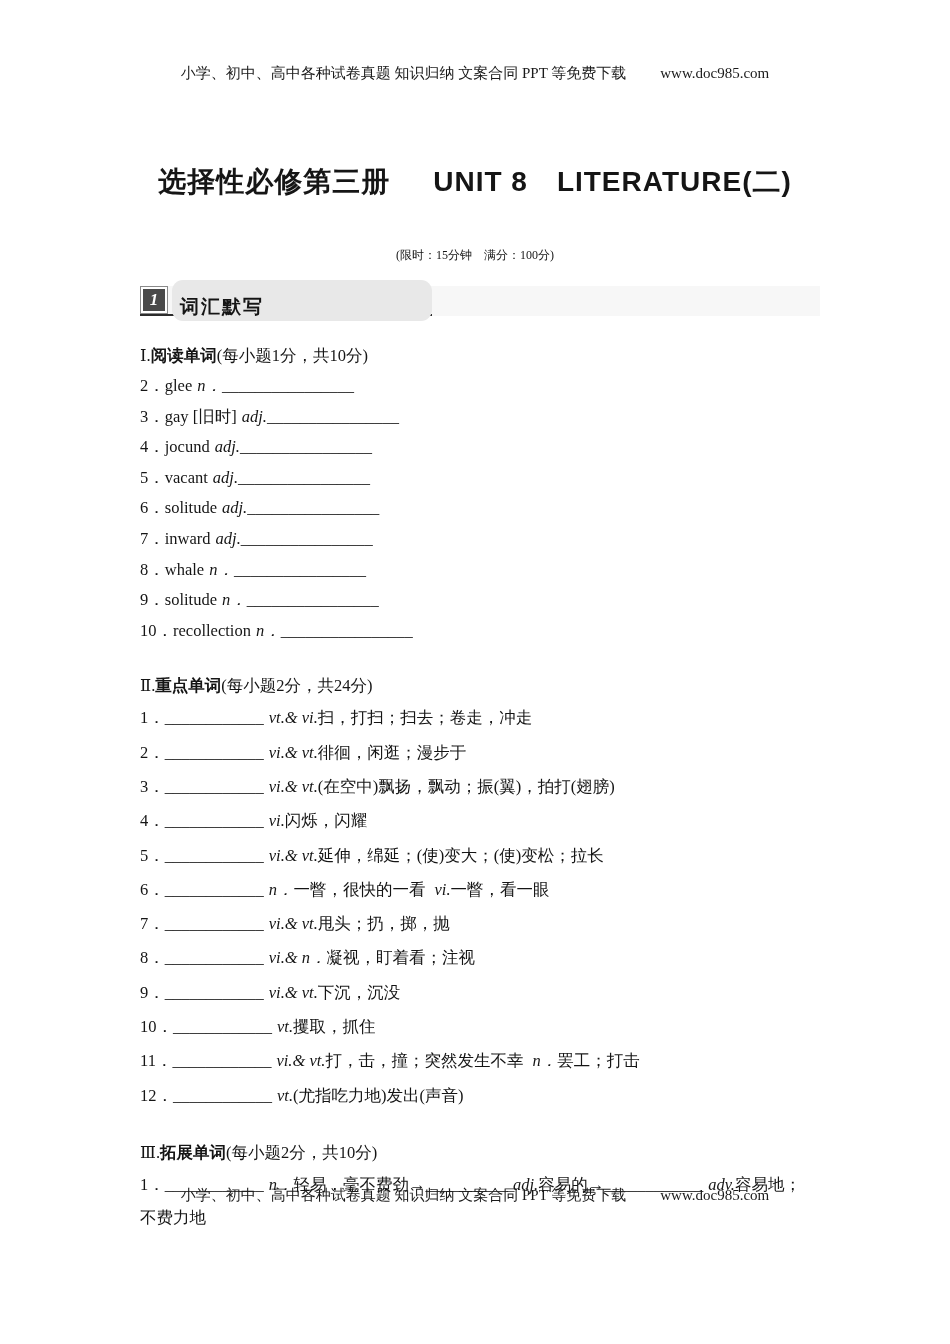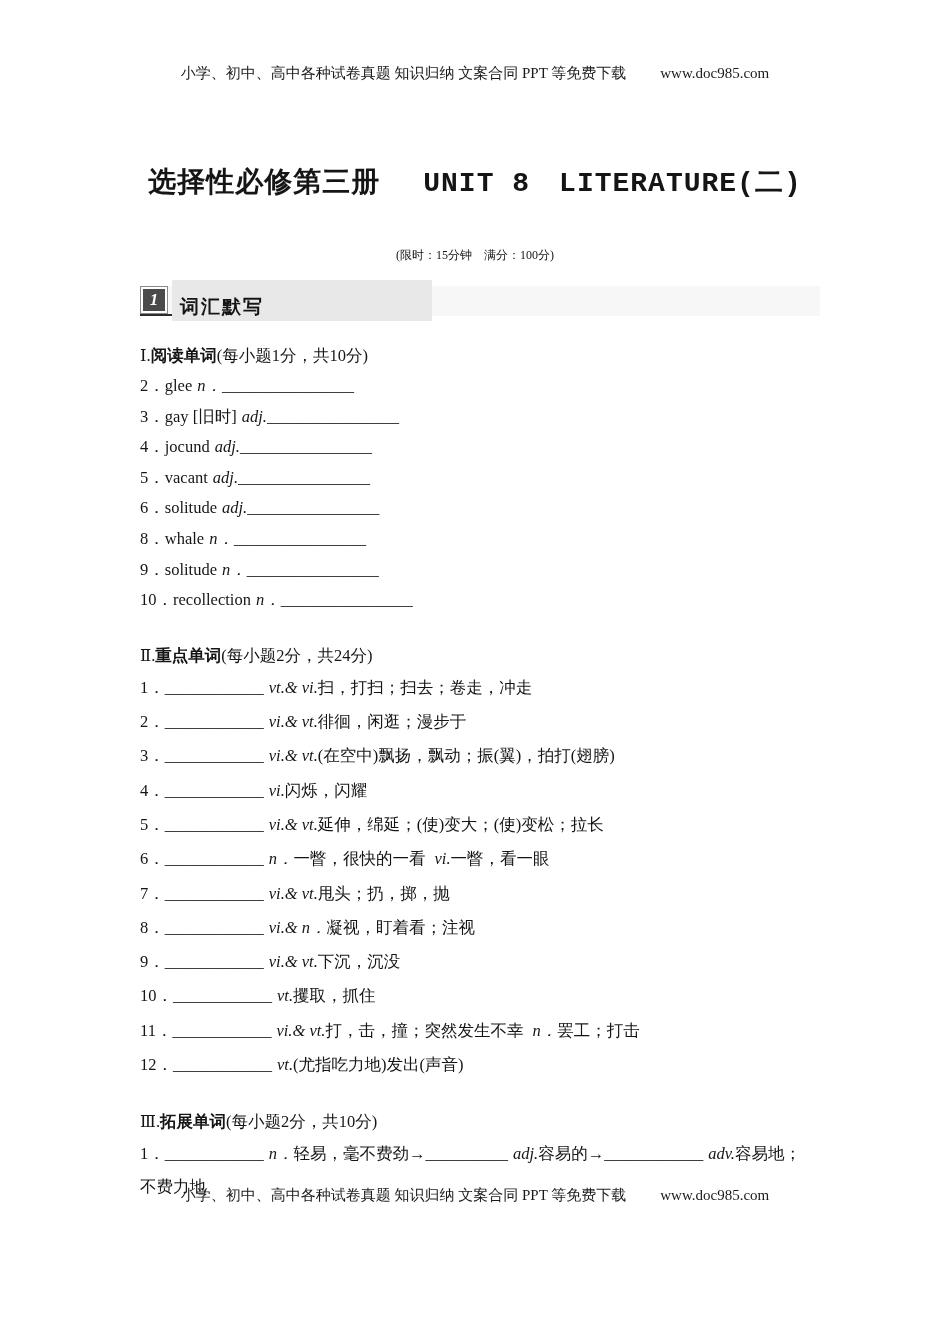--- a/index.html
+++ b/index.html
@@ -5,29 +5,29 @@
   html,body{margin:0;padding:0;}
   body{
     width:950px;height:1344px;position:relative;background:#ffffff;color:#151515;
     font-family:"Liberation Serif","DejaVu Serif",serif;
     -webkit-font-smoothing:antialiased;
   }
   .page-header{padding-top:64px;text-align:center;font-size:15px;color:#1a1a1a;}
   .page-header .url,.page-footer .url{margin-left:34px;text-align:right;}
   .title{margin-top:80px;text-align:center;font-size:28px;font-weight:bold;letter-spacing:1px;}
   .title .cn{font-family:Liberation Mono, monospace;}
-  .title .en{font-family:Liberation Mono, monospace;margin-left:43px;}
+  .title .en{font-family:Liberation Sans, sans-serif;margin-left:43px;}
   .subtitle{margin-top:46px;text-align:center;font-size:12px;}
   .band{margin:22px 130px 0 140px;height:30px;background:#f7f7f7;display:flex;align-items:stretch;}
   .band-left{width:292px;display:flex;align-items:center;border-bottom:2px solid #2c2c2c;}
   .badge{width:26px;height:26px;background:#4a4a4a;color:#ffffff;border:1px solid #8a8a8a;
          box-shadow:inset 0 0 0 2px #ffffff;display:flex;align-items:center;justify-content:center;
          font-size:17px;font-weight:bold;font-style:italic;flex:0 0 auto;}
   .band-label{background:#e8e8e8;flex:1;margin-left:4px;padding:14px 8px 1px 8px;
-              font-family:"Liberation Sans","DejaVu Sans",sans-serif;font-weight:bold;font-size:19px;letter-spacing:2px;}
+              font-family:"Liberation Sans","DejaVu Sans",sans-serif;font-weight:bold;font-size:19px;letter-spacing:2px;border-radius:11px;}
   .sec{margin:0 110px 0 140px;font-size:16.5px;}
   .sec-heading{margin-top:24px;line-height:31px;}
   .sec-heading .sec-label{font-family:"Liberation Sans","DejaVu Sans",sans-serif;font-weight:bold;}
   .rows1 .row{line-height:30.6px;white-space:nowrap;}
   .rows2 .row{line-height:34.3px;white-space:nowrap;}
   .rows3 .row{line-height:33px;}
   .pos{font-style:italic;}
   .row .pos{margin-left:5px;}
   .row .pos2{margin-left:9px;}
   .row .blank{letter-spacing:0;}
@@ -50,20 +50,21 @@
 </div>
 
 <div class="sec">
   <div class="sec-heading"><span>Ⅰ.</span><span class="sec-label">阅读单词</span><span>(每小题1分，共10分)</span></div>
   <div class="rows1">
     <div class="row"><span>2．</span><span>glee</span><span class="pos">n．</span><span class="blank">________________</span></div>
     <div class="row"><span>3．</span><span>gay [旧时]</span><span class="pos">adj.</span><span class="blank">________________</span></div>
     <div class="row"><span>4．</span><span>jocund</span><span class="pos">adj.</span><span class="blank">________________</span></div>
     <div class="row"><span>5．</span><span>vacant</span><span class="pos">adj.</span><span class="blank">________________</span></div>
     <div class="row"><span>6．</span><span>solitude</span><span class="pos">adj.</span><span class="blank">________________</span></div>
+    <div class="row"><span>7．</span><span>inward</span><span class="pos">adj.</span><span class="blank">________________</span></div>
     <div class="row"><span>8．</span><span>whale</span><span class="pos">n．</span><span class="blank">________________</span></div>
     <div class="row"><span>9．</span><span>solitude</span><span class="pos">n．</span><span class="blank">________________</span></div>
     <div class="row"><span>10．</span><span>recollection</span><span class="pos">n．</span><span class="blank">________________</span></div>
   </div>
 </div>
 
 <div class="sec">
   <div class="sec-heading"><span>Ⅱ.</span><span class="sec-label">重点单词</span><span>(每小题2分，共24分)</span></div>
   <div class="rows2">
     <div class="row"><span>1．</span><span class="blank">____________</span><span class="pos">vt.&amp; vi.</span><span>扫，打扫；扫去；卷走，冲走</span><span class="pos pos2"></span><span></span></div>

